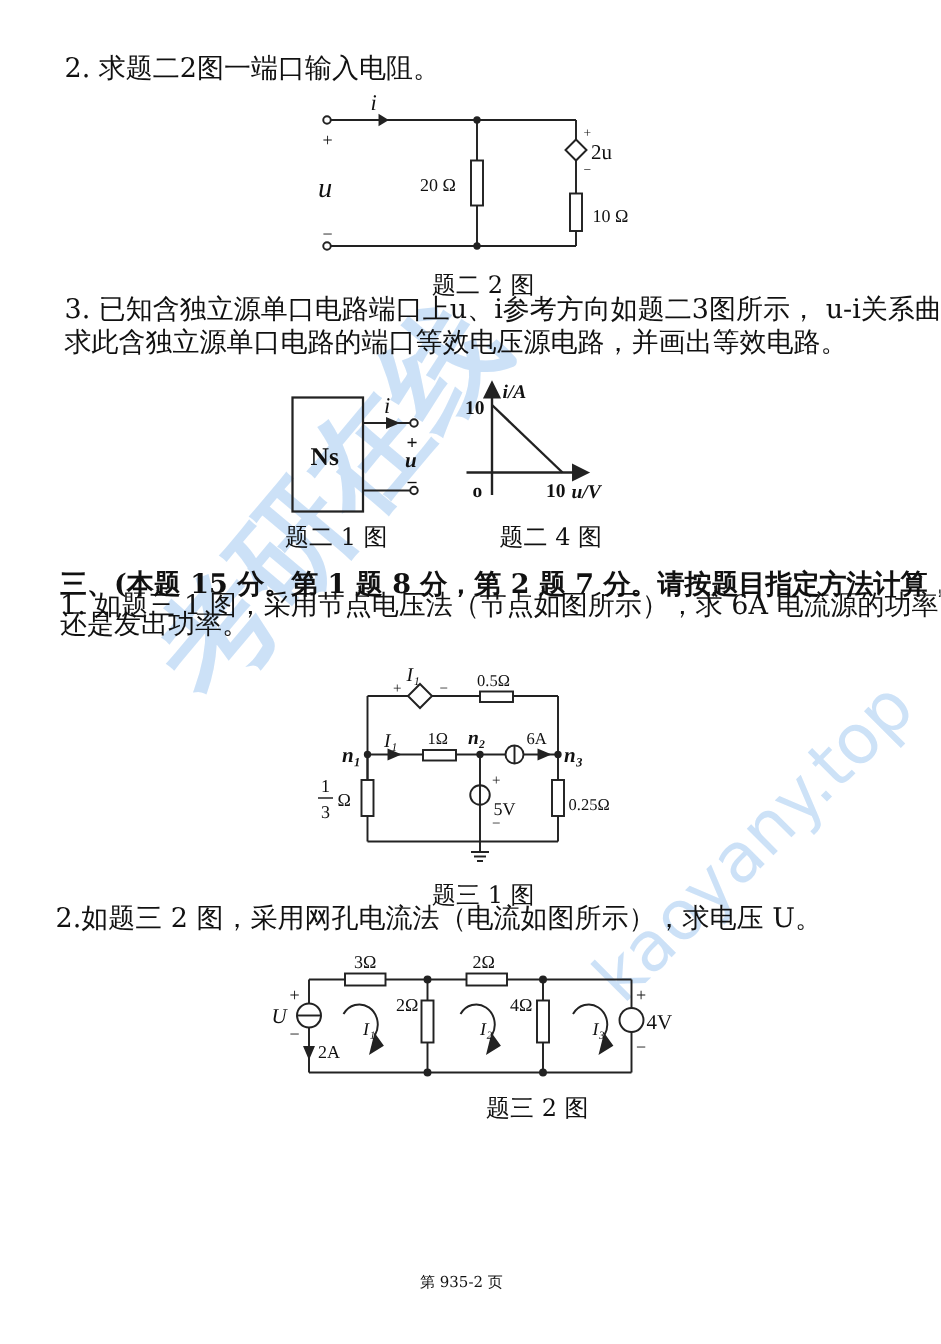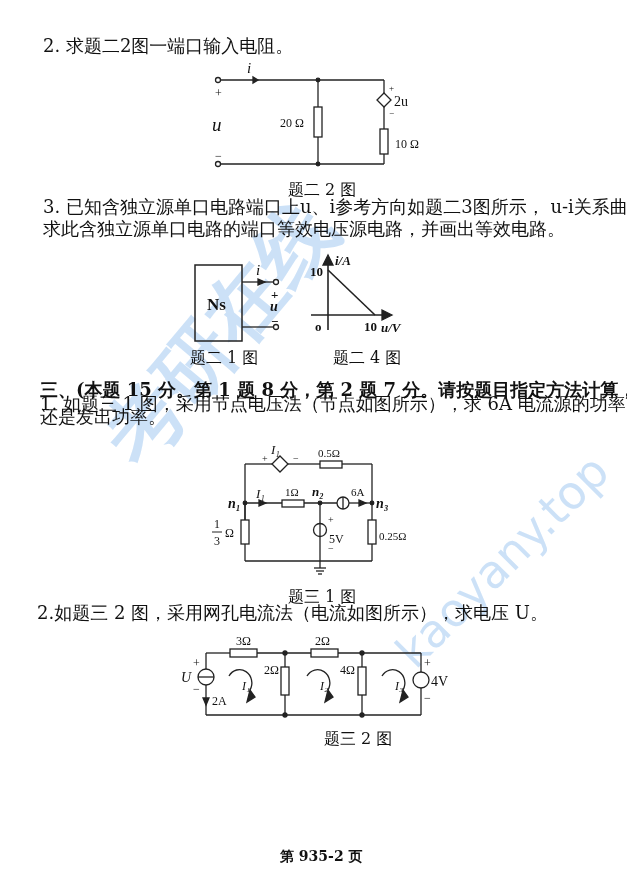--- a/index.html
+++ b/index.html
@@ -183,13 +183,13 @@
 <div class="cap" style="left:333px;top:348px;">题二 4 图</div>
 
 <div class="t b" style="left:40px;top:366px;">三、(本题 15 分。第 1 题 8 分，第 2 题 7 分。请按题目指定方法计算，否则不给分)</div>
 <div class="t" style="left:40px;top:396px;">1. 如题三 1 图，采用节点电压法（节点如图所示），求 6A 电流源的功率，并判断是吸收功率</div>
 <div class="t" style="left:40px;top:410px;font-family:Liberation Mono, monospace;">还是发出功率。</div>
 <div class="cap" style="left:288px;top:587px;">题三 1 图</div>
 
 <div class="t" style="left:37px;top:605px;">2.如题三 2 图，采用网孔电流法（电流如图所示），求电压 U。</div>
 <div class="cap" style="left:288px;top:729px;margin-left:36px;">题三 2 图</div>
 
-<div class="cap" style="left:280px;top:848px;font-size:14px;font-weight:bold;">第 935-2 页</div>
+<div class="cap" style="left:280px;top:848px;font-size:10px;">第 935-2 页</div>
 
 </body></html>

